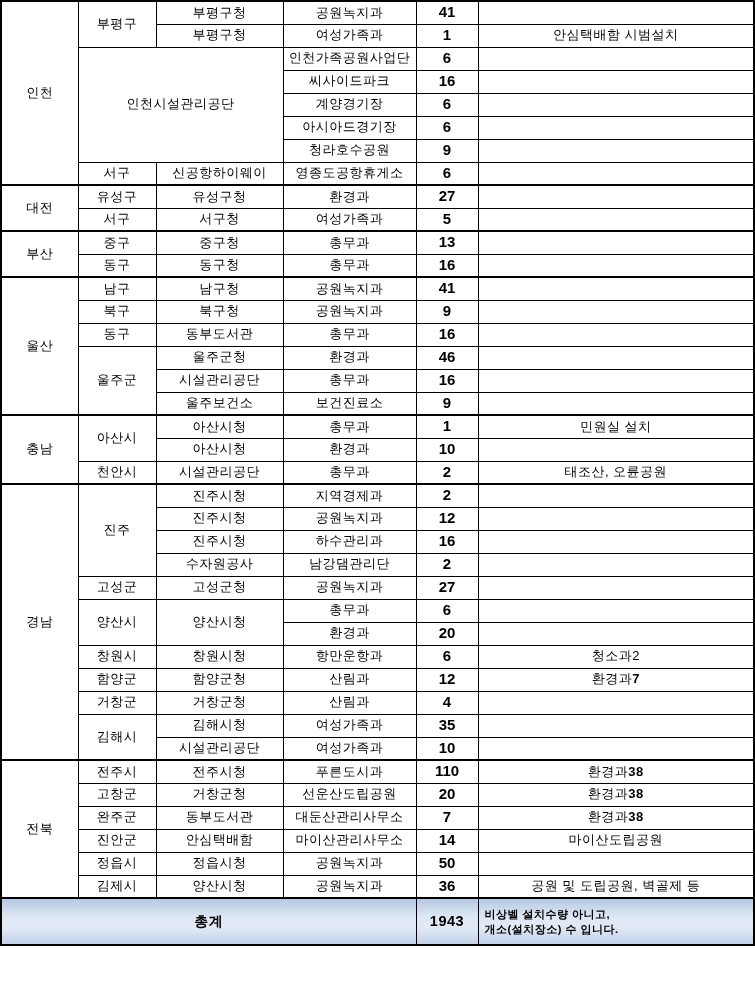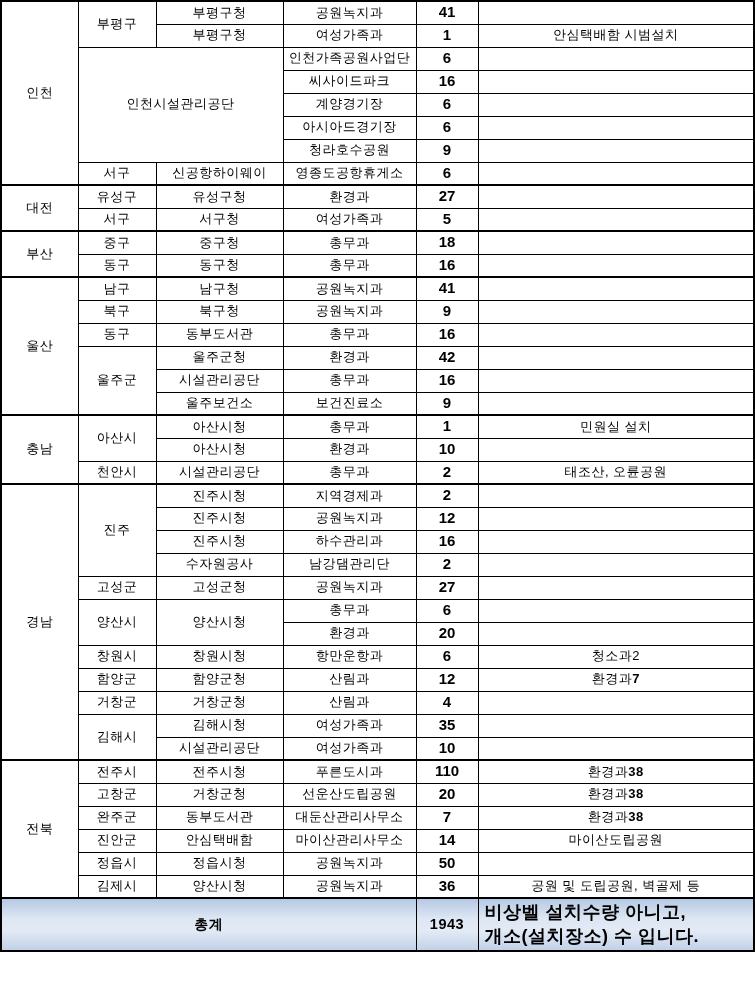--- a/index.html
+++ b/index.html
@@ -34,21 +34,21 @@
     border-top:2px solid #000;
     border-bottom:2px solid #000;
     background:linear-gradient(180deg,#b5c8e3 0%,#dde6f3 38%,#e2eaf5 62%,#c2d1e8 100%);
     font-weight:bold;
   }
   td.total-label,td.total-cnt{font-size:14px;}
   td.total-cnt{font-size:14.5px;margin-top:38px;}
   td.total-note{
     text-align:left;
     padding-left:6px;
-    font-size:18px;
+    font-size:11px;
     line-height:1.35;
   }
 </style>
 </head>
 <body>
 
 <div class="page">
 <table class="tbl">
   <colgroup>
     <col style="width:77px">
@@ -122,21 +122,21 @@
       <td class="dept">여성가족과</td>
       <td class="cnt">5</td>
       <td class="rmk"></td>
     </tr>
 
     <tr class="gs">
       <td class="region" rowspan="2">부산</td>
       <td>중구</td>
       <td>중구청</td>
       <td class="dept">총무과</td>
-      <td class="cnt">18</td>
+      <td class="cnt">13</td>
       <td class="rmk"></td>
     </tr>
     <tr>
       <td>동구</td>
       <td>동구청</td>
       <td class="dept">총무과</td>
       <td class="cnt">16</td>
       <td class="rmk"></td>
     </tr>
 
@@ -159,21 +159,21 @@
       <td>동구</td>
       <td>동부도서관</td>
       <td class="dept">총무과</td>
       <td class="cnt">16</td>
       <td class="rmk"></td>
     </tr>
     <tr>
       <td rowspan="3">울주군</td>
       <td>울주군청</td>
       <td class="dept">환경과</td>
-      <td class="cnt">42</td>
+      <td class="cnt">46</td>
       <td class="rmk"></td>
     </tr>
     <tr>
       <td>시설관리공단</td>
       <td class="dept">총무과</td>
       <td class="cnt">16</td>
       <td class="rmk"></td>
     </tr>
     <tr>
       <td>울주보건소</td>

